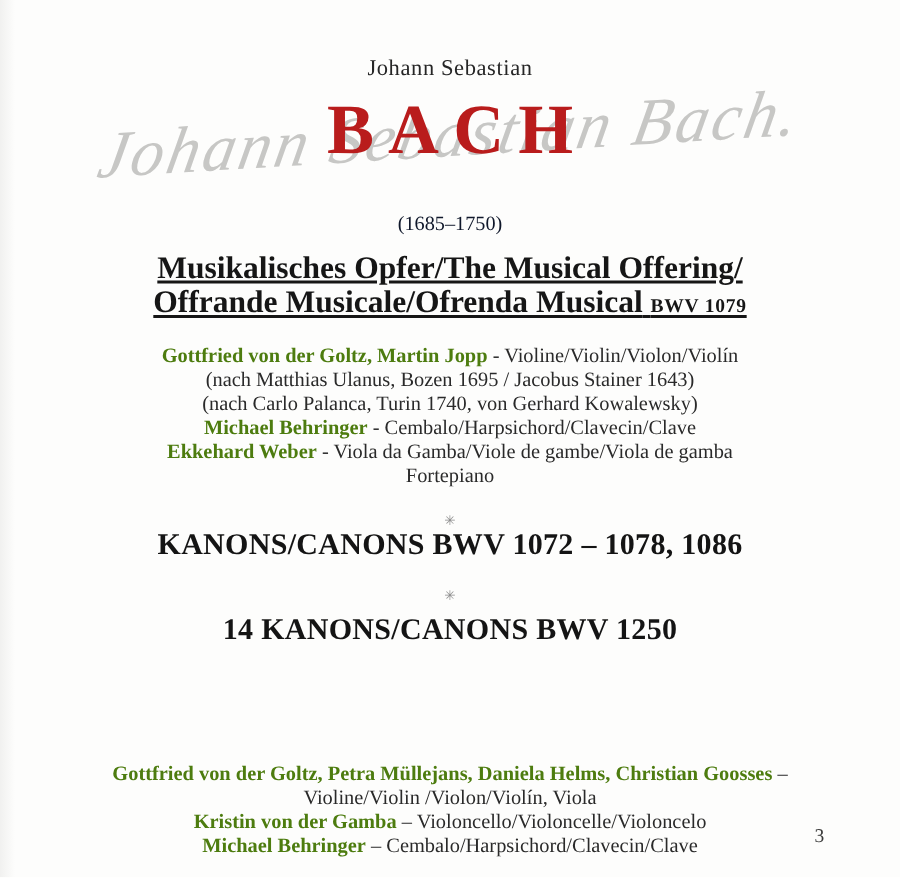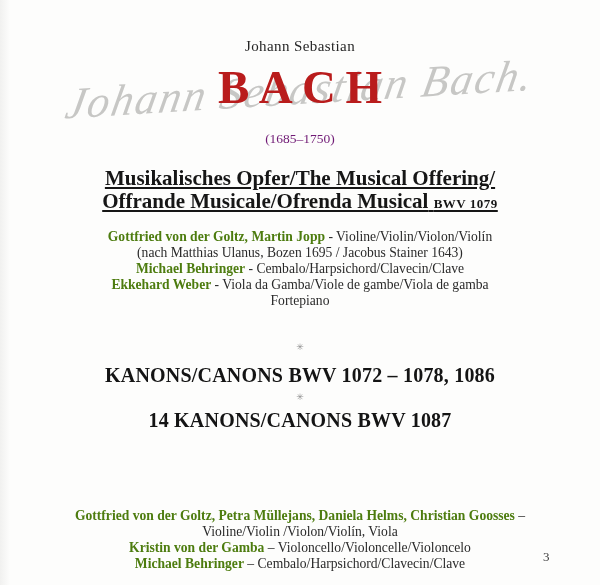--- a/index.html
+++ b/index.html
@@ -46,23 +46,23 @@
     left: 50%;
     white-space: nowrap;
     font-style: italic;
     font-size: 44px;
     letter-spacing: 2px;
     color: #c7c7c5;
     transform: translateX(-50%) rotate(-3.5deg) skewX(-14deg);
     z-index: 1;
   }
   .dates {
-    top: 131px;
+    top: 141px;
     font-size: 13.5px;
-    color: #701a75;
+    color: #0f172a;
   }
   .work-title {
     top: 167px;
     font-size: 21px;
     font-weight: bold;
     line-height: 23px;
     color: #161616;
     text-decoration: underline;
   }
   .work-title .bwv {
@@ -82,21 +82,21 @@
     color: #8f8f8f;
   }
   .orn-1 { top: 342px; }
   .orn-2 { top: 392px; }
   .canon-heading {
     font-size: 20px;
     font-weight: bold;
     letter-spacing: 0.2px;
     color: #141414;
   }
-  .heading-1 { top: 364px; }
+  .heading-1 { top: 352px; }
   .heading-2 { top: 409px; }
   .page-number {
     position: absolute;
     left: 543px;
     top: 549px;
     font-size: 13px;
     color: #3a3a3a;
   }
 </style>
 </head>
@@ -113,32 +113,33 @@
   <div class="abs-center dates">(1685–1750)</div>
 
   <div class="abs-center work-title">
     <div>Musikalisches Opfer/The Musical Offering/</div>
     <div><span>Offrande Musicale/Ofrenda Musical</span> <span class="bwv">BWV 1079</span></div>
   </div>
 
   <div class="abs-center credits credits-1">
     <div><span class="b">Gottfried von der Goltz, Martin Jopp</span><span> - </span><span>Violine/Violin/Violon/Violín</span></div>
     <div><span class="b"></span><span></span><span>(nach Matthias Ulanus, Bozen 1695 / Jacobus Stainer 1643)</span></div>
+    <div><span class="b"></span><span></span><span>(nach Carlo Palanca, Turin 1740, von Gerhard Kowalewsky)</span></div>
     <div><span class="b">Michael Behringer</span><span> - </span><span>Cembalo/Harpsichord/Clavecin/Clave</span></div>
     <div><span class="b">Ekkehard Weber</span><span> - </span><span>Viola da Gamba/Viole de gambe/Viola de gamba</span></div>
     <div><span class="b"></span><span></span><span>Fortepiano</span></div>
   </div>
 
   <div class="abs-center ornament orn-1">✳</div>
 
   <div class="abs-center canon-heading heading-1">KANONS/CANONS BWV 1072 – 1078, 1086</div>
 
   <div class="abs-center ornament orn-2">✳</div>
 
-  <div class="abs-center canon-heading heading-2">14 KANONS/CANONS BWV 1087</div>
+  <div class="abs-center canon-heading heading-2">14 KANONS/CANONS BWV 1250</div>
 
   <div class="abs-center credits credits-2">
     <div><span class="b">Gottfried von der Goltz, Petra Müllejans, Daniela Helms, Christian Goosses</span><span> –</span><span></span></div>
     <div><span class="b"></span><span></span><span>Violine/Violin /Violon/Violín, Viola</span></div>
     <div><span class="b">Kristin von der Gamba</span><span> – </span><span>Violoncello/Violoncelle/Violoncelo</span></div>
     <div><span class="b">Michael Behringer</span><span> – </span><span>Cembalo/Harpsichord/Clavecin/Clave</span></div>
   </div>
 
   <div class="page-number">3</div>
 

